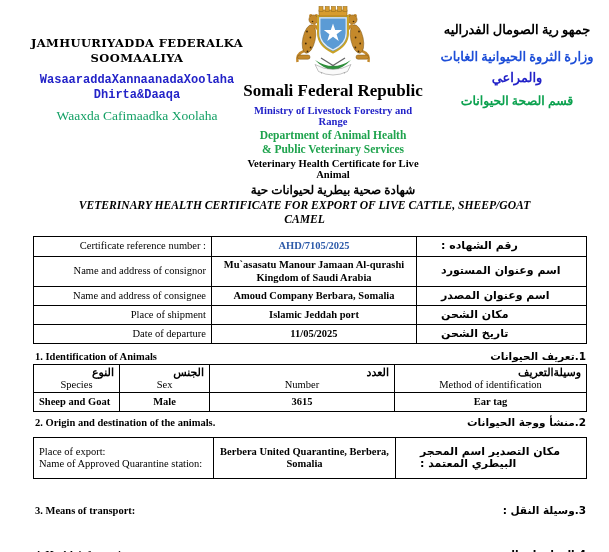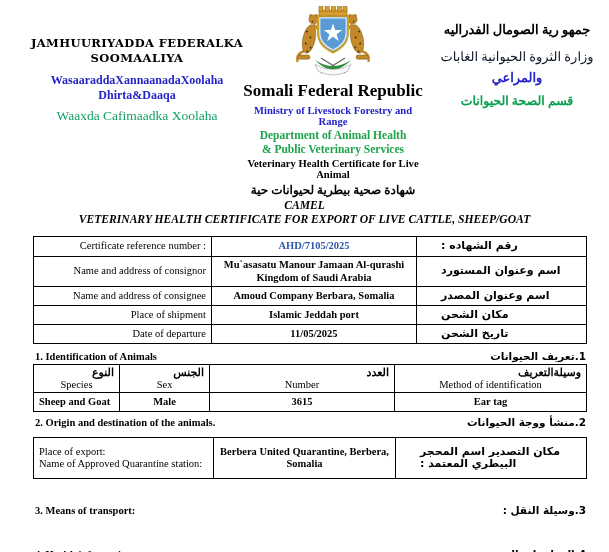--- a/index.html
+++ b/index.html
@@ -2,34 +2,34 @@
 <html><head>
 <meta charset="utf-8">
 <style>
   html,body{margin:0;padding:0;background:#fff;}
   .page{position:relative;width:609px;height:552px;background:#ffffff;overflow:hidden;
         font-family:"Liberation Serif","DejaVu Serif",serif;color:#000;}
 
   
   .h-left{position:absolute;top:36px;left:28px;width:218px;text-align:center;}
   .h-left .t1{font-family:"DejaVu Serif",serif;font-weight:bold;font-size:11.5px;line-height:15px;letter-spacing:.4px;}
-  .h-left .t2{font-family:Liberation Serif, serif;font-weight:bold;font-size:12px;line-height:15px;color:#2323C8;margin-top:7px;}
+  .h-left .t2{font-family:Liberation Mono, monospace;font-weight:bold;font-size:12px;line-height:15px;color:#2323C8;margin-top:7px;}
   .h-left .t3{font-weight:normal;font-size:13.5px;color:#13A065;margin-top:5px;}
 
   .h-center{position:absolute;top:4px;left:240px;width:186px;text-align:center;}
   .h-center .emb{display:block;margin:0 auto;}
   .h-center .c1{font-weight:bold;font-size:17px;margin-top:1px;}
   .h-center .c2{font-weight:bold;font-size:10.6px;color:#2323C8;margin-top:4px;}
   .h-center .c3{font-weight:bold;font-size:11.5px;color:#1EA34D;margin-top:2px;}
   .h-center .c5{font-weight:bold;font-size:10.6px;margin-top:3px;}
   .h-center .c6{font-weight:bold;font-size:12px;margin-top:3px;direction:rtl;}
 
   .h-right{position:absolute;top:22px;left:430px;width:174px;text-align:center;direction:rtl;}
   .h-right .r1{font-weight:bold;font-size:13px;}
-  .h-right .r2{font-weight:normal;font-size:13px;color:#0f172a;margin-top:8px;line-height:21px;}
+  .h-right .r2{font-weight:bold;font-size:13px;color:#1d4ed8;margin-top:8px;line-height:21px;}
   .h-right .r3{font-weight:bold;font-size:13px;color:#2323C8;line-height:21px;}
   .h-right .r4{font-weight:bold;font-size:12.5px;color:#0AA14E;margin-top:5px;}
 
   
   .doc-title{position:absolute;top:199px;left:0;width:609px;text-align:center;
              font-weight:bold;font-style:italic;font-size:11.6px;line-height:14px;}
 
   
   table{border-collapse:collapse;table-layout:fixed;position:absolute;left:33px;width:553px;}
   td{border:1px solid #000;vertical-align:middle;padding:1px 5px;font-size:10.5px;line-height:12.5px;overflow:hidden;}
@@ -118,22 +118,22 @@
   </div>
 
   <div class="h-right">
     <div class="r1">جمهو رية الصومال الفدراليه</div>
     <div class="r2">وزارة الثروة الحيوانية الغابات</div>
     <div class="r3">والمراعي</div>
     <div class="r4">قسم الصحة الحيوانات</div>
   </div>
 
   <div class="doc-title">
+    <div>VETERINARY HEALTH CERTIFICATE FOR EXPORT OF LIVE CATTLE, SHEEP/GOAT</div>
     <div>CAMEL</div>
-    <div>VETERINARY HEALTH CERTIFICATE FOR EXPORT OF LIVE CATTLE, SHEEP/GOAT</div>
   </div>
 
   <table class="tblA">
     <colgroup>
         <col style="width:178px">
         <col style="width:205px">
         <col style="width:170px">
       </colgroup>
     <tbody>
         <tr class="r20">

